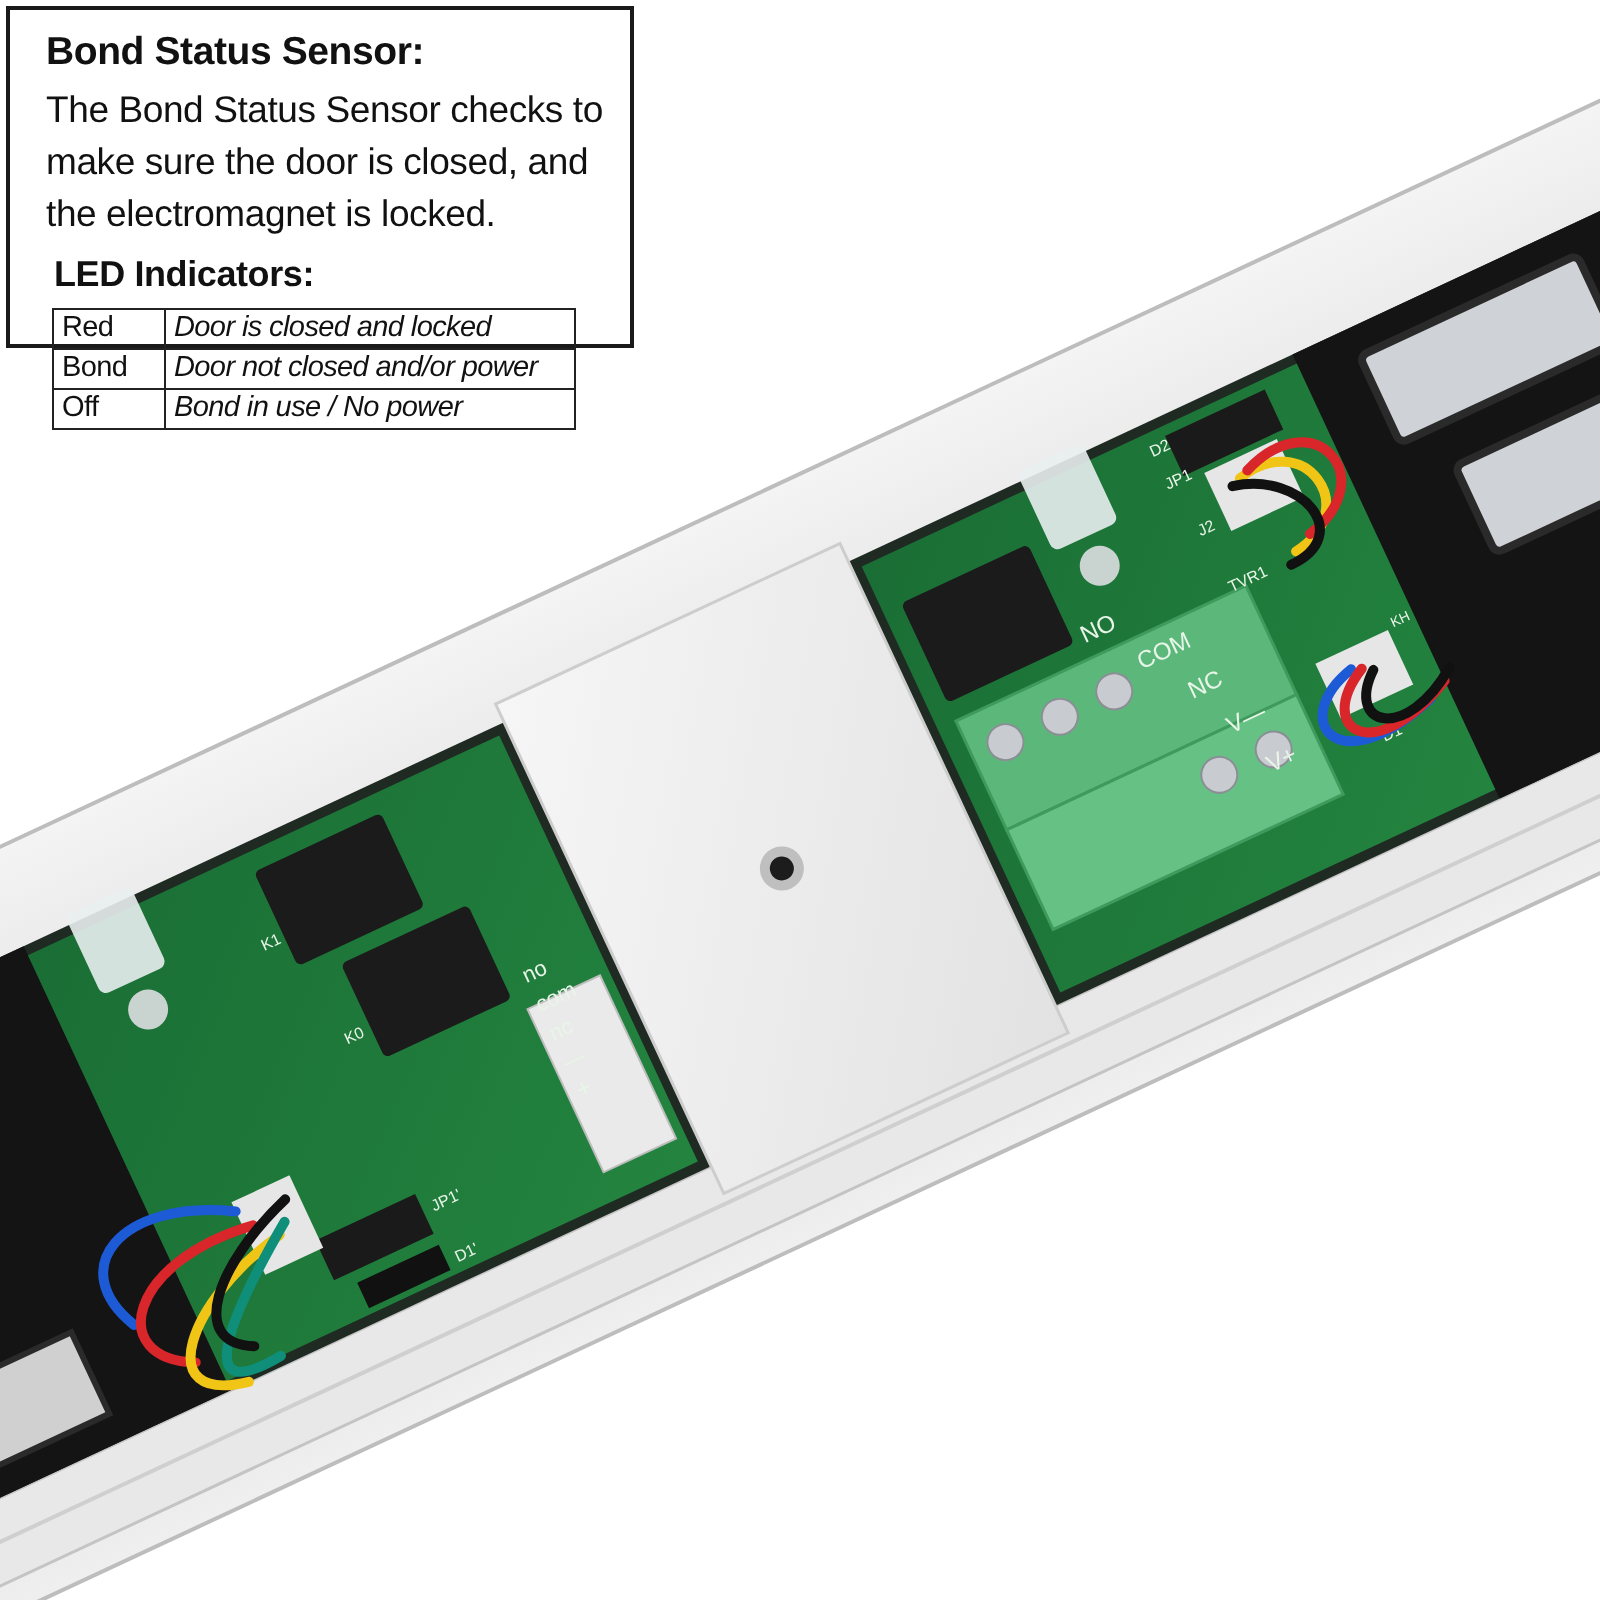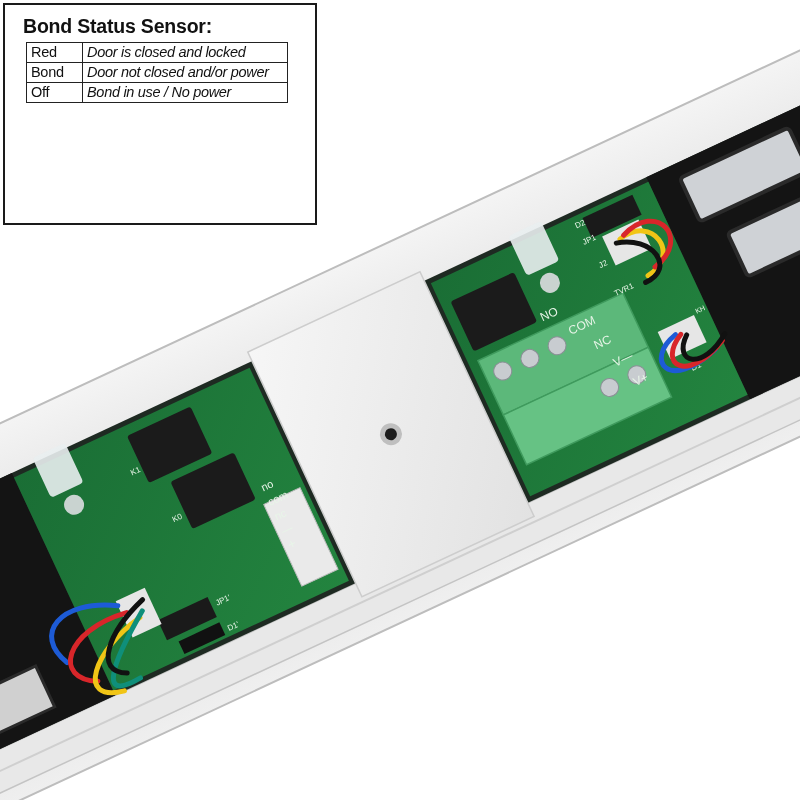--- a/index.html
+++ b/index.html
@@ -1,19 +1,19 @@
 <!DOCTYPE html>
 <html><head>
 <meta charset="utf-8">
 <style>
   html, body { margin: 0; padding: 0; background: #ffffff; }
   body { width: 800px; height: 800px; position: relative; overflow: hidden; font-family: "Liberation Sans", sans-serif; }
   #scene { position: absolute; left: 0; top: 0; width: 800px; height: 800px; }
   .info-box {
-    position: absolute; left: 3px; top: 3px; width: 314px; height: 222px;
+    position: absolute; left: 3px; top: 3px; width: 314px; height: 171px;
     background: #ffffff; border: 2px solid #1a1a1a; box-sizing: border-box;
     padding: 10px 0 0 18px; color: #111;
   }
   .info-title { font-weight: bold; font-size: 19.5px; letter-spacing: -0.2px; margin: 0 0 4px 0; }
   .info-desc { font-size: 18.5px; line-height: 26px; letter-spacing: -0.2px; margin: 0; width: 290px; }
   .led-title { font-weight: bold; font-size: 18px; margin: 7px 0 6px 4px; letter-spacing: -0.2px; }
   table.led-table { border-collapse: collapse; margin-left: 3px; font-size: 14.5px; letter-spacing: -0.3px; }
   table.led-table td { border: 1.5px solid #222; padding: 0 4px; height: 19px; line-height: 19px; margin-top: 40px; }
   table.led-table td.col-color { width: 47px; }
   table.led-table td.col-meaning { width: 196px; font-style: italic; }
@@ -134,20 +134,22 @@
       <path d="M275 -78 C 310 -70, 320 -30, 285 -30" stroke="#111111"></path>
       <path d="M290 30 C 250 40, 260 80, 320 60" stroke="#1d5bd6"></path>
       <path d="M295 32 C 260 50, 280 80, 330 55" stroke="#d8262a"></path>
       <path d="M300 35 C 275 55, 300 75, 335 50" stroke="#111111"></path>
     </g>
   </g>
 </svg>
 
 <div class="info-box">
   <div class="info-title">Bond Status Sensor:</div>
+  <p class="info-desc">The Bond Status Sensor checks to make sure the door is closed, and the electromagnet is locked.</p>
+  <div class="led-title">LED Indicators:</div>
   <table class="led-table">
     <tbody>
         <tr>
       <td class="col-color">Red</td>
       <td class="col-meaning">Door is closed and locked</td>
     </tr>
     <tr>
       <td class="col-color">Bond</td>
       <td class="col-meaning">Door not closed and/or power</td>
     </tr>

